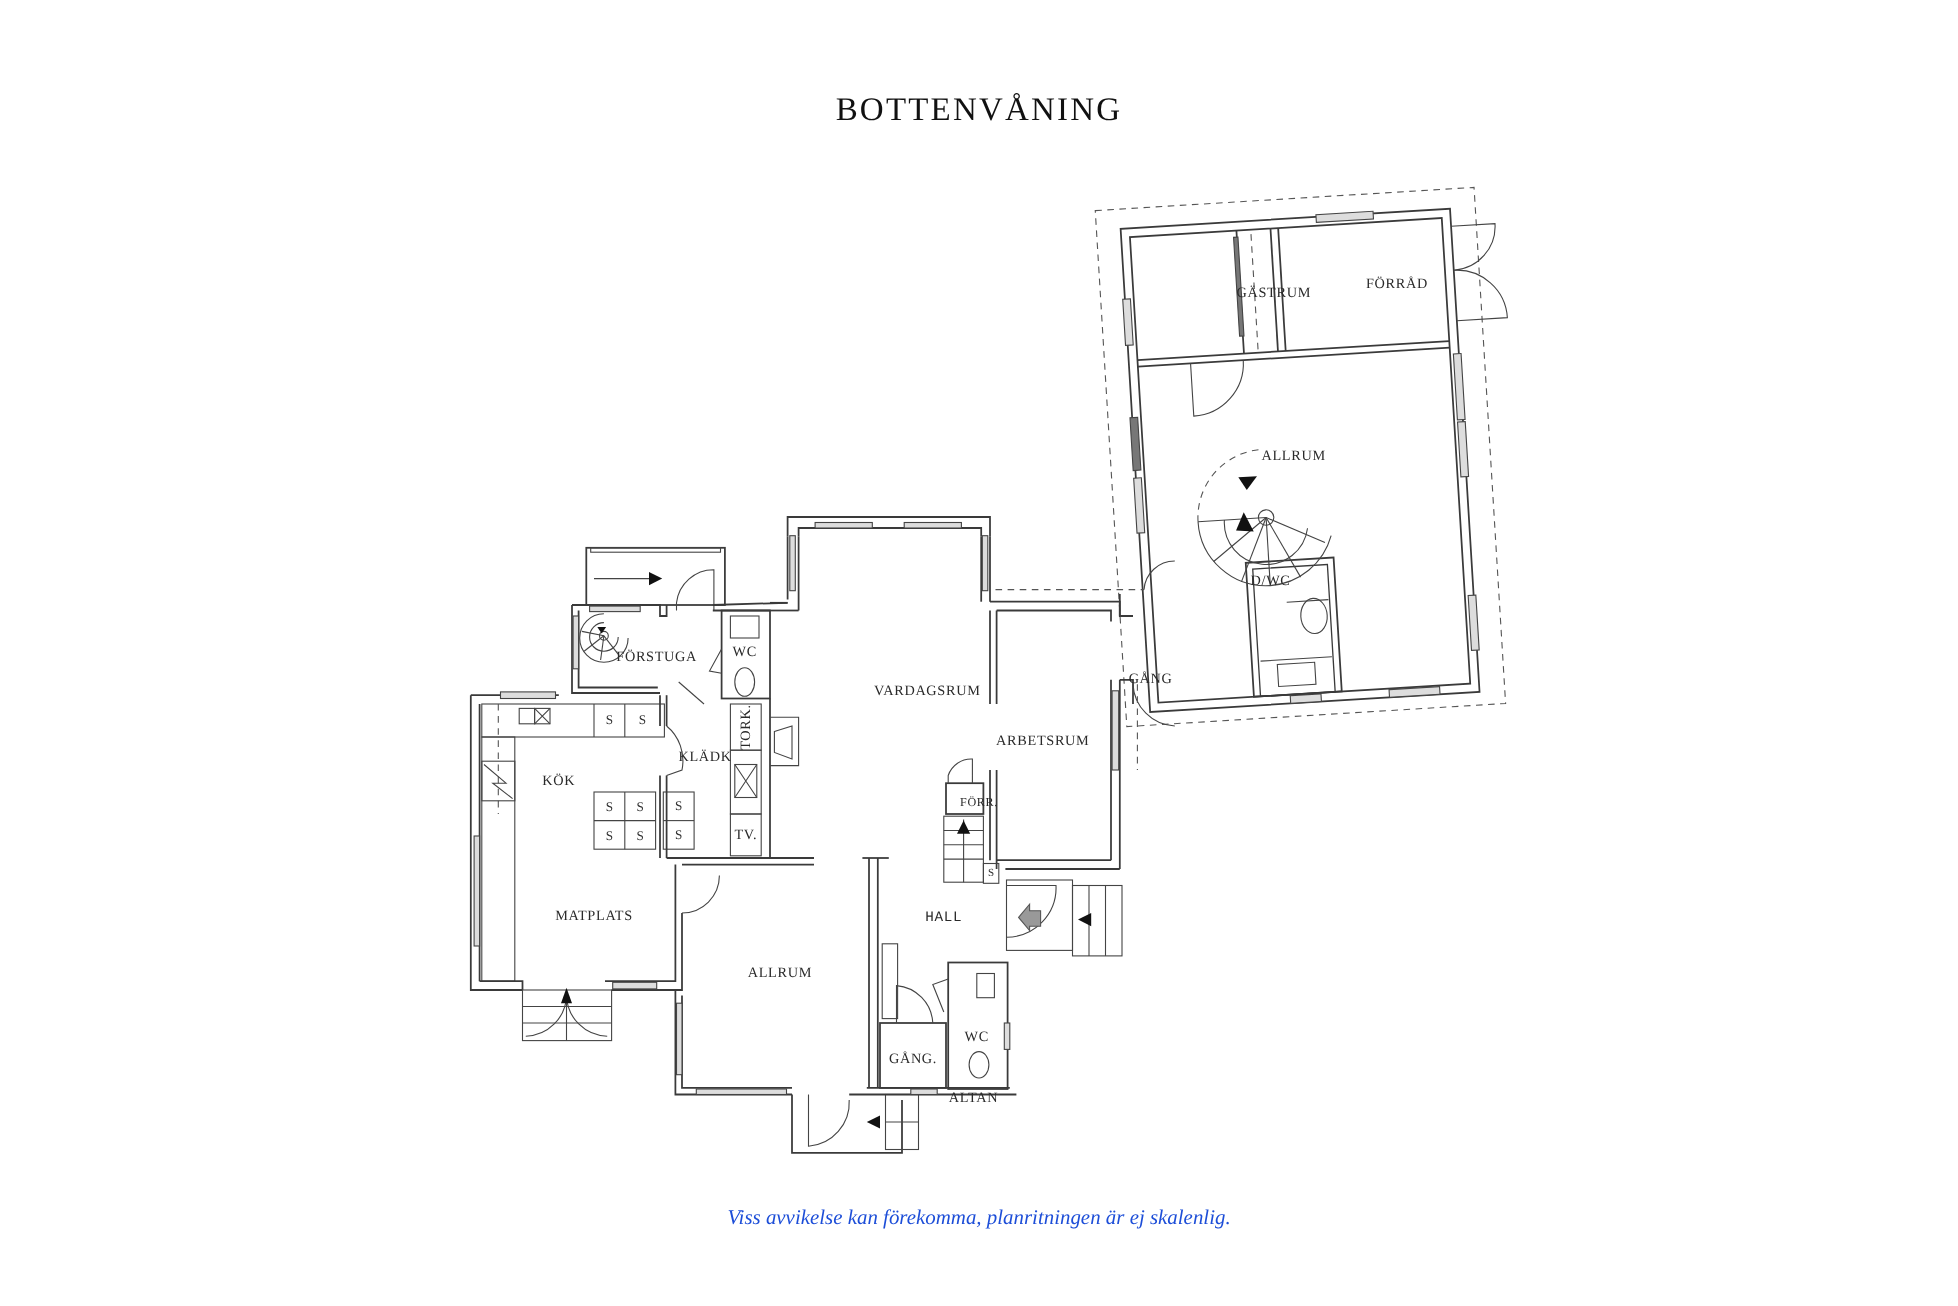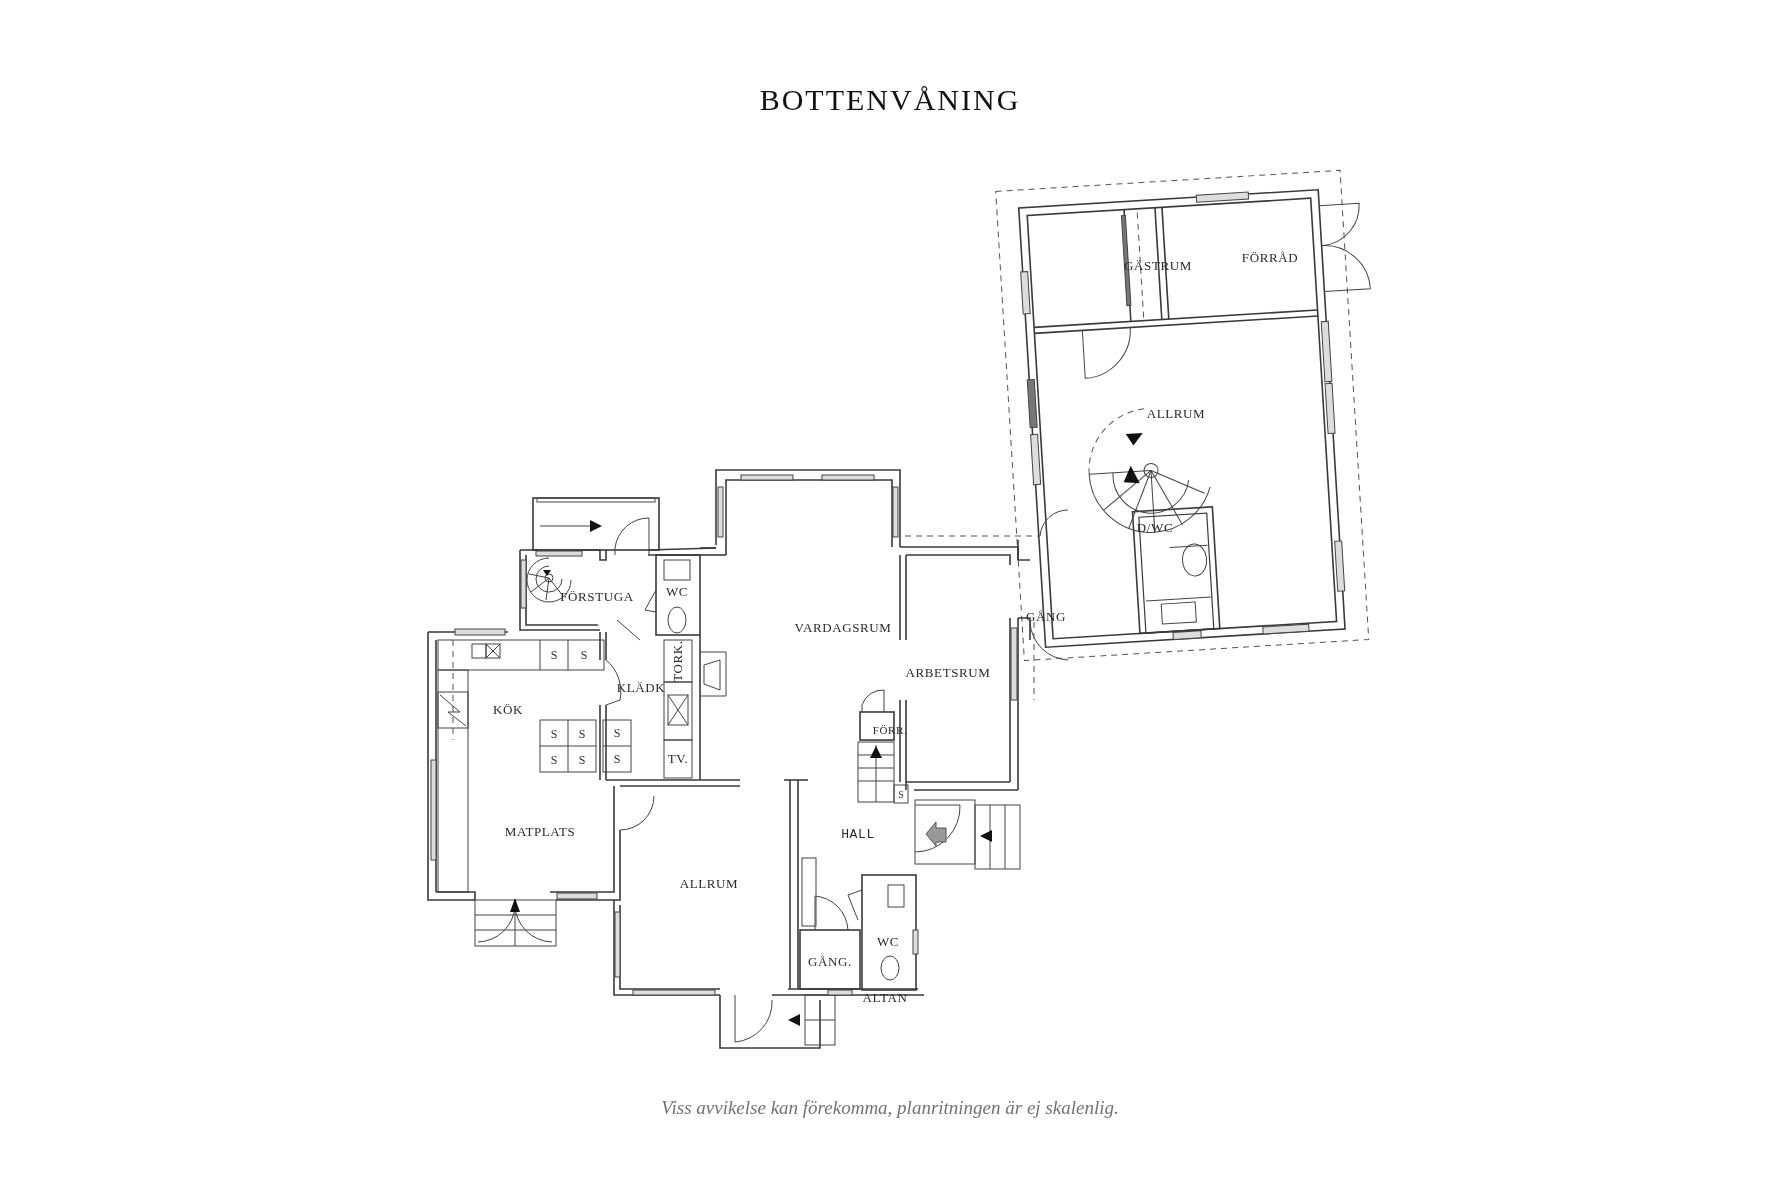--- a/index.html
+++ b/index.html
@@ -7,21 +7,21 @@
   #plan{position:absolute;left:0;top:0;}
   .w{fill:none;stroke:#3a3a3a;stroke-width:1.6;}
   .wt{fill:none;stroke:#3a3a3a;stroke-width:1.2;}
   .thin{fill:none;stroke:#444;stroke-width:1;}
   .dash{fill:none;stroke:#555;stroke-width:1;stroke-dasharray:6 5;}
   .win{fill:#ddd;stroke:#444;stroke-width:1;}
   .winD{fill:#777;stroke:#444;stroke-width:1;}
   .arrow{fill:#111;}
   .lbl{position:absolute;font-family:"Liberation Serif","DejaVu Serif",serif;font-size:13px;letter-spacing:0.6px;color:#2a2a2a;white-space:nowrap;transform:translate(-50%,-50%);}
   .title{position:absolute;left:50%;top:88px;transform:translate(-50%,-50%);font-family:"Liberation Serif","DejaVu Serif",serif;font-size:30px;letter-spacing:2px;color:#111;margin-top:12px;}
-  .note{position:absolute;left:50%;top:1108px;transform:translate(-50%,-50%);font-family:"Liberation Serif","DejaVu Serif",serif;font-style:italic;font-size:19px;color:#737373;white-space:nowrap;}
+  .note{position:absolute;left:50%;top:1108px;transform:translate(-50%,-50%);font-family:"Liberation Serif","DejaVu Serif",serif;font-style:italic;font-size:19px;color:#1d4ed8;white-space:nowrap;}
   .s{position:absolute;font-family:"Liberation Serif",serif;font-size:12px;color:#333;transform:translate(-50%,-50%);}
   .vert{transform:translate(-50%,-50%) rotate(-90deg);}
 </style>
 </head>
 <body>
 
 <div class="title">BOTTENVÅNING</div>
 
 <svg id="plan" width="1780" height="1187" viewBox="0 0 1780 1187">
 

